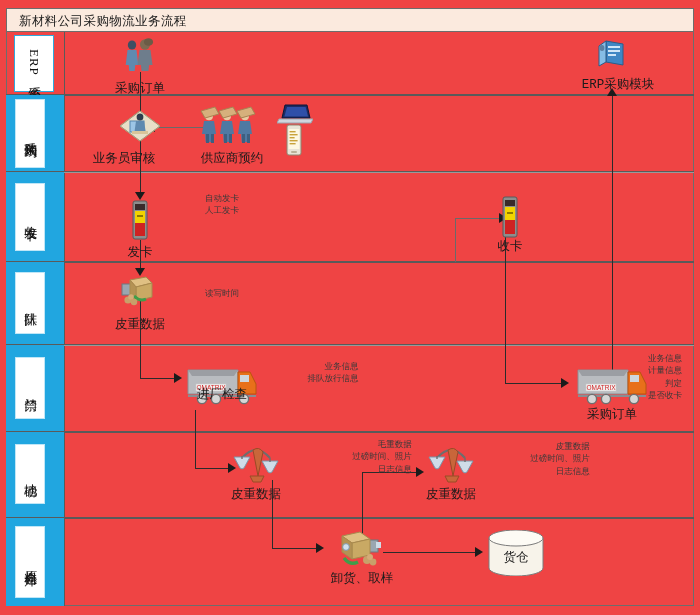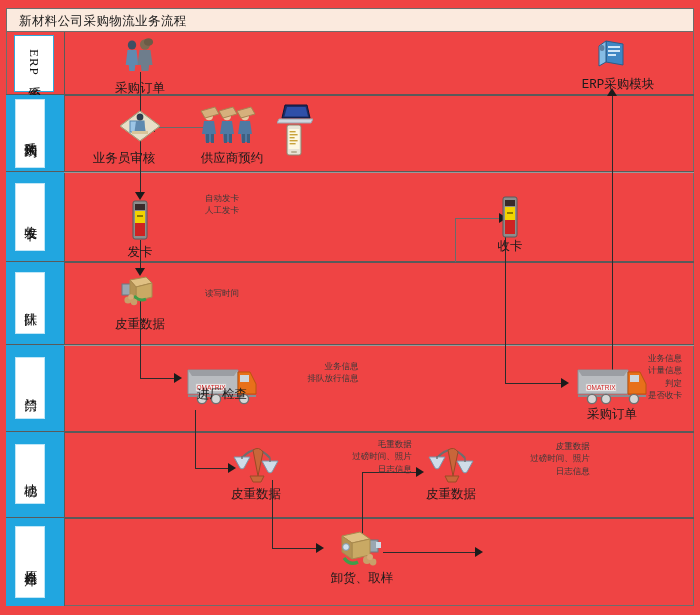--- a/index.html
+++ b/index.html
@@ -377,14 +377,21 @@
       <path d="M6 8 L16 15 L16 31 L6 24 Z" fill="#b49254" stroke="#a88a4e" stroke-width="1"></path>
       <circle cx="10" cy="19" r="3.4" fill="#cfe0ef" stroke="#7e93a6" stroke-width="1"></circle>
       <path d="M8 30 q6 8 14 4" stroke="#3f9e4a" stroke-width="3.4" fill="none"></path>
       <circle cx="31" cy="32" r="4" fill="#c8a06a"></circle>
       <circle cx="37" cy="34" r="3.4" fill="#c8a06a"></circle>
       <circle cx="34" cy="29" r="3" fill="#d4ac78"></circle>
     </svg>
   </div>
   <div class="nlabel" style="left:362px;top:570px;">卸货、取样</div>
 
+  <div class="cyl" style="left:516px;top:530px;width:60px;height:46px;">
+    <svg width="60" height="46" viewBox="0 0 60 46">
+      <path d="M3 8 v30 a27 8 0 0 0 54 0 v-30 z" fill="#f7f3ea" stroke="#7a7a7a" stroke-width="1"></path>
+      <ellipse cx="30" cy="8" rx="27" ry="8" fill="#fdfbf5" stroke="#7a7a7a" stroke-width="1"></ellipse>
+    </svg>
+    <div class="lbl" style="top:4px;">货仓</div>
+  </div>
 
 </div>
 
 </body></html>

